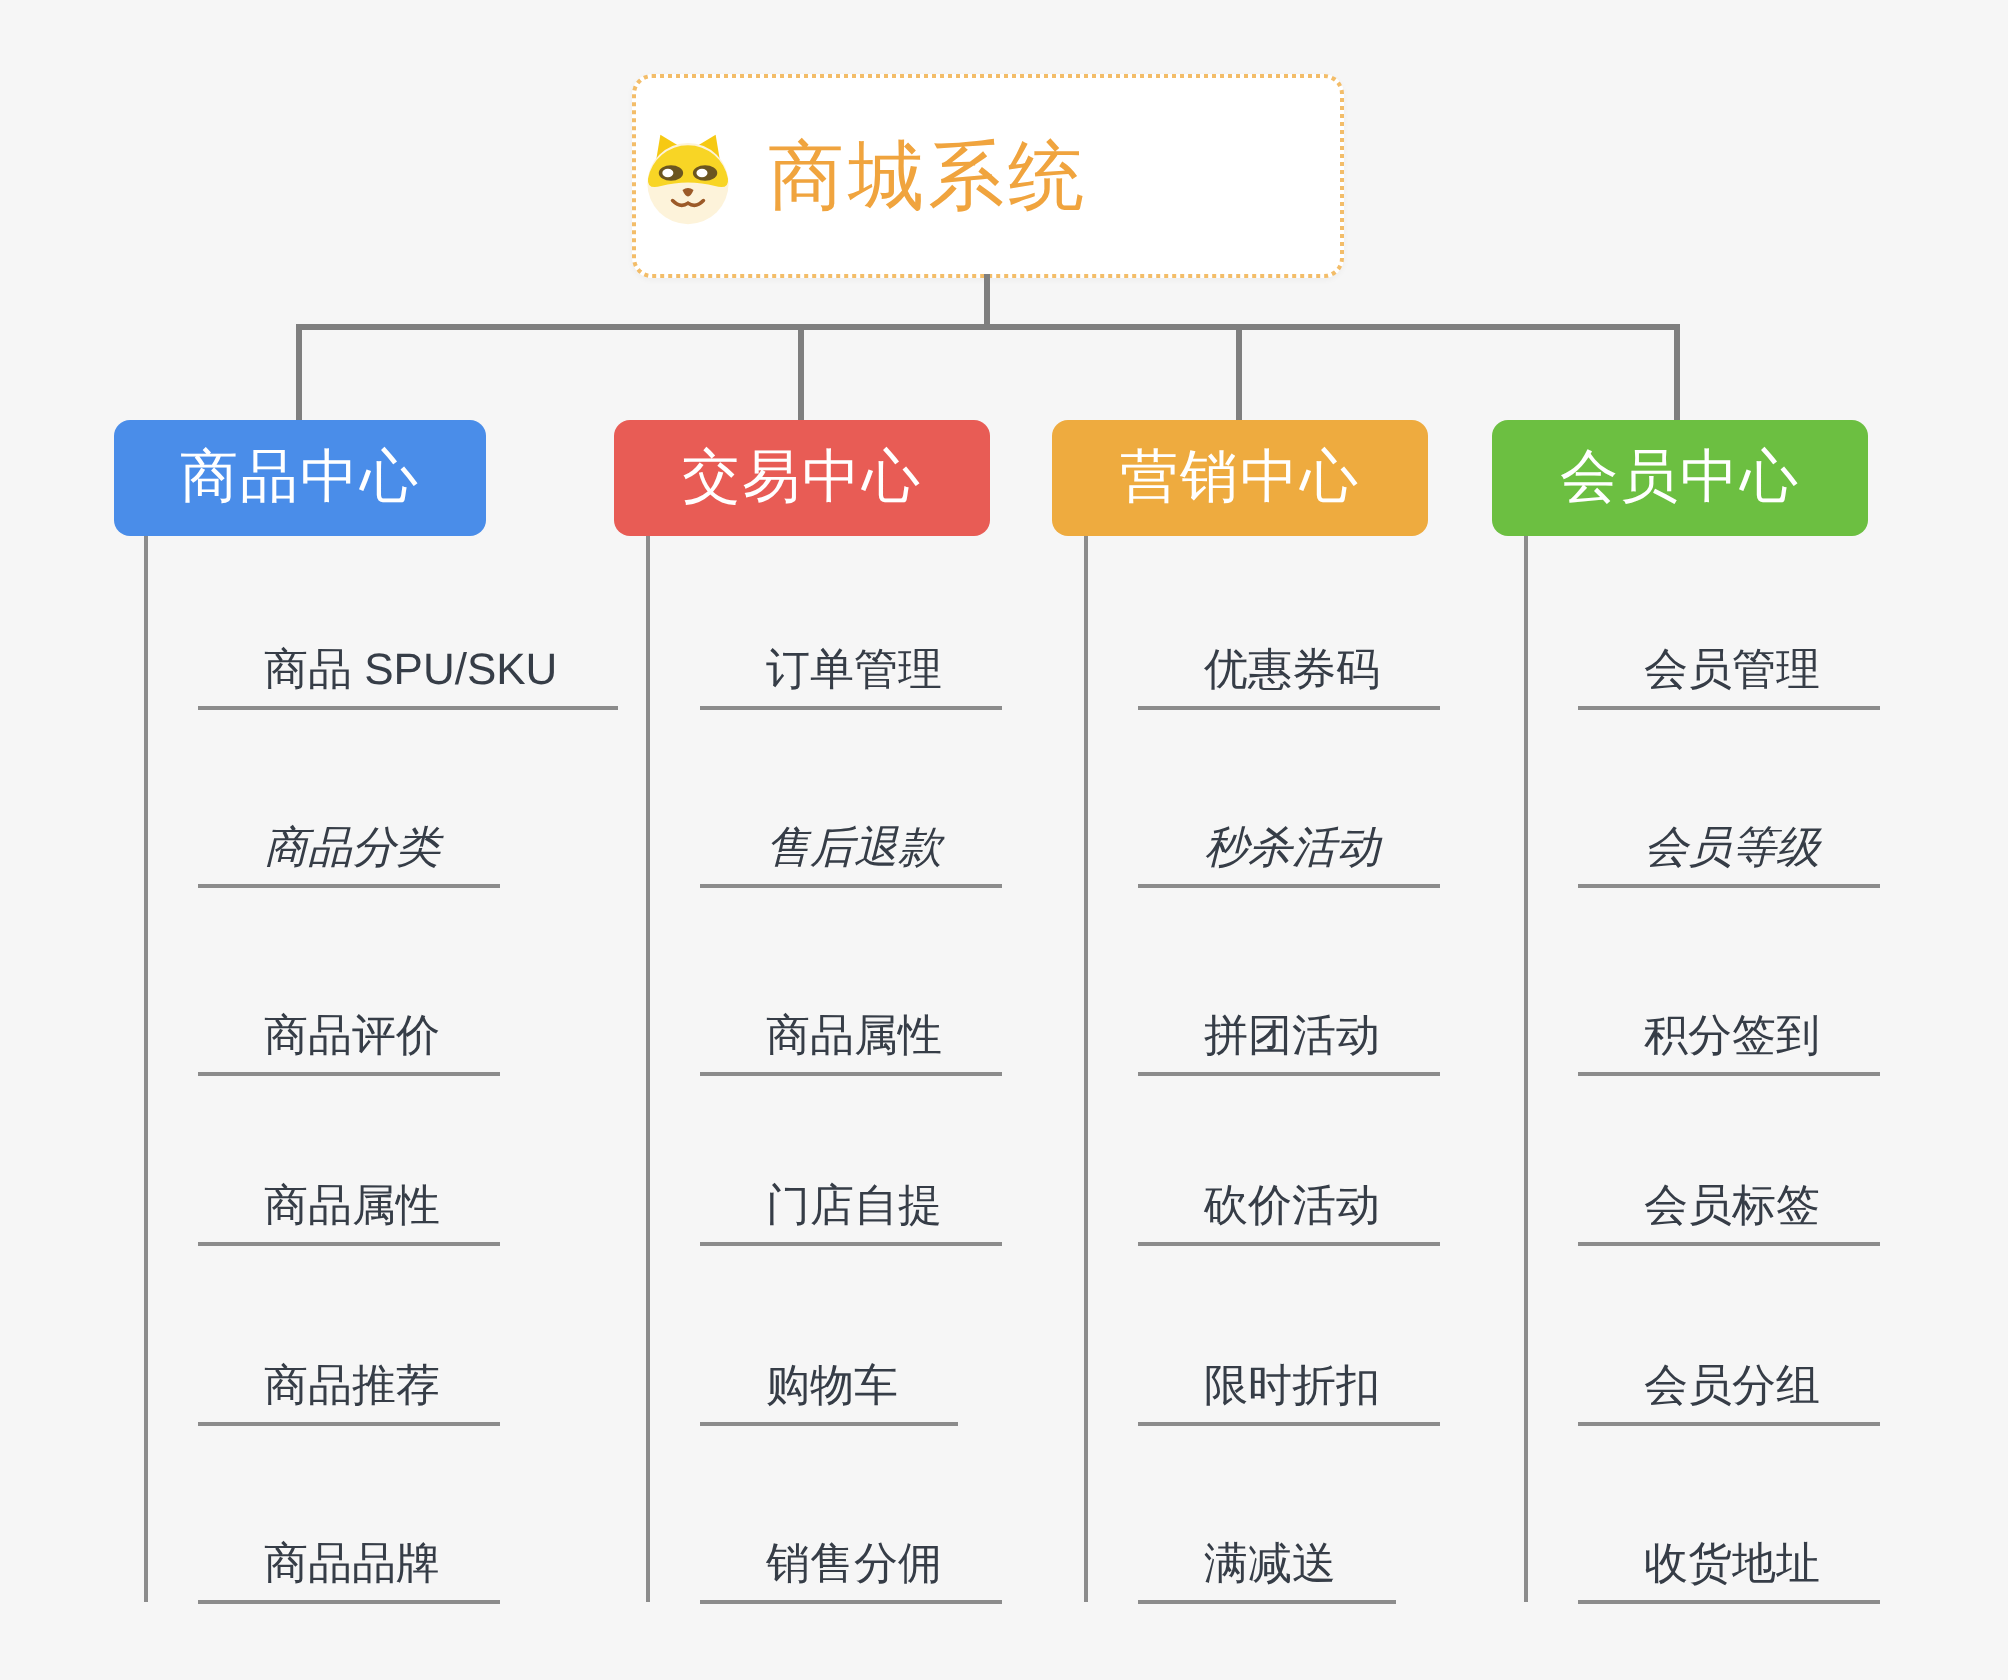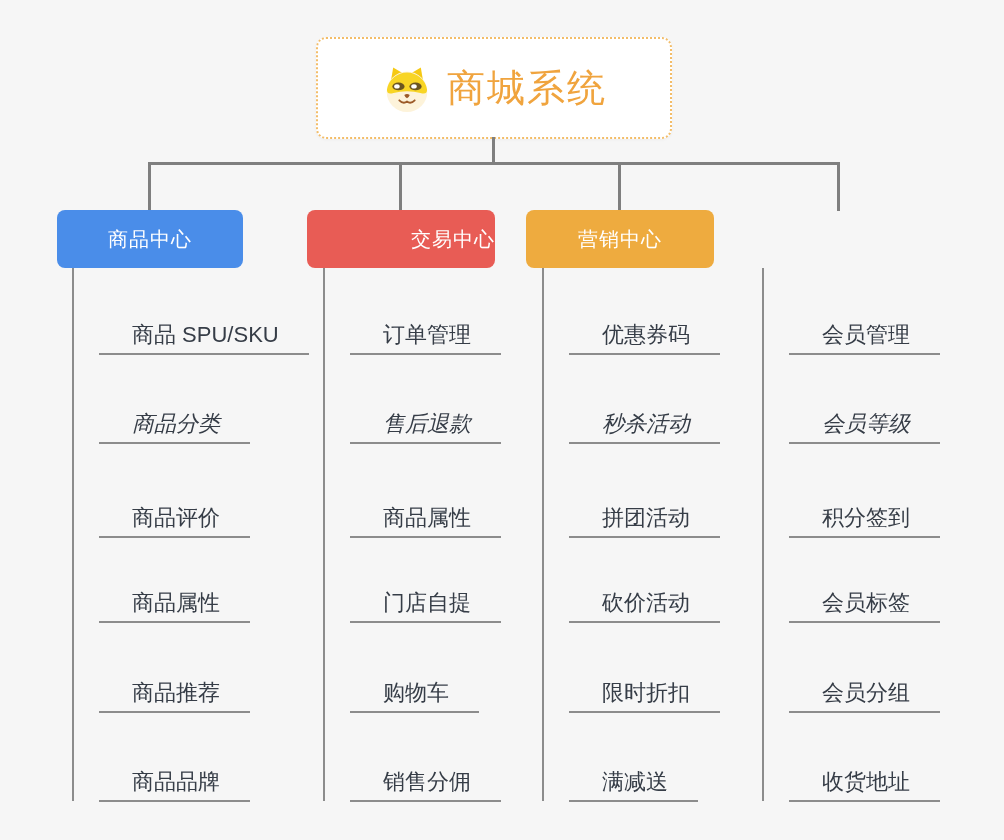--- a/index.html
+++ b/index.html
@@ -14,21 +14,21 @@
     overflow:hidden;
   }
 
   
   .root-node{
     position:absolute;left:316px;top:37px;width:356px;height:102px;
     background:#ffffff;
     border:2px dotted #f3bd69;
     border-radius:10px;
     box-sizing:border-box;
-    display:flex;align-items:center;justify-content:center;gap:14px;
+    display:flex;align-items:center;justify-content:flex-start;gap:14px;
     box-shadow:0 1px 3px rgba(0,0,0,.04);
   }
   .root-title{
     font-size:38px;
     letter-spacing:2px;
     font-weight:500;
   }
   .dog{display:flex;align-items:center;}
 
   
@@ -39,24 +39,24 @@
   .c-drop0{left:148px;}
   .c-drop1{left:399px;}
   .c-drop2{left:618px;}
   .c-drop3{left:837px;}
 
   
   .branch-node{
     position:absolute;top:210px;height:58px;
     border-radius:8px;
     display:flex;align-items:center;justify-content:center;
-    color:#ffffff;font-size:20px;letter-spacing:1px;
+    color:#ffffff;font-size:29px;letter-spacing:1px;
   }
   .bcol0{left:57px;width:186px;}
-  .bcol1{left:307px;width:188px;justify-content:flex-end;}
+  .bcol1{left:307px;width:188px;}
   .bcol2{left:526px;width:188px;}
   .bcol3{left:746px;width:188px;}
 
   
   .leaf-col{position:absolute;top:268px;height:533px;}
   .lcol0{left:72px;}
   .lcol1{left:323px;}
   .lcol2{left:542px;}
   .lcol3{left:762px;}
   .trunk{
@@ -107,20 +107,23 @@
 
   <div class="branch-node bcol0" style="background-color: rgb(74, 141, 233);">
     <span>商品中心</span>
   </div>
   <div class="branch-node bcol1" style="background-color: rgb(232, 92, 85);">
     <span>交易中心</span>
   </div>
   <div class="branch-node bcol2" style="background-color: rgb(238, 171, 63); align-items: center;">
     <span>营销中心</span>
   </div>
+  <div class="branch-node bcol3" style="background-color: rgb(108, 191, 65);">
+    <span>会员中心</span>
+  </div>
 
   <div class="leaf-col lcol0">
     <div class="trunk"></div>
     <div class="leaf r0">商品 SPU/SKU</div>
     <div class="leaf r1">商品分类</div>
     <div class="leaf r2">商品评价</div>
     <div class="leaf r3">商品属性</div>
     <div class="leaf r4">商品推荐</div>
     <div class="leaf r5">商品品牌</div>
   </div>

